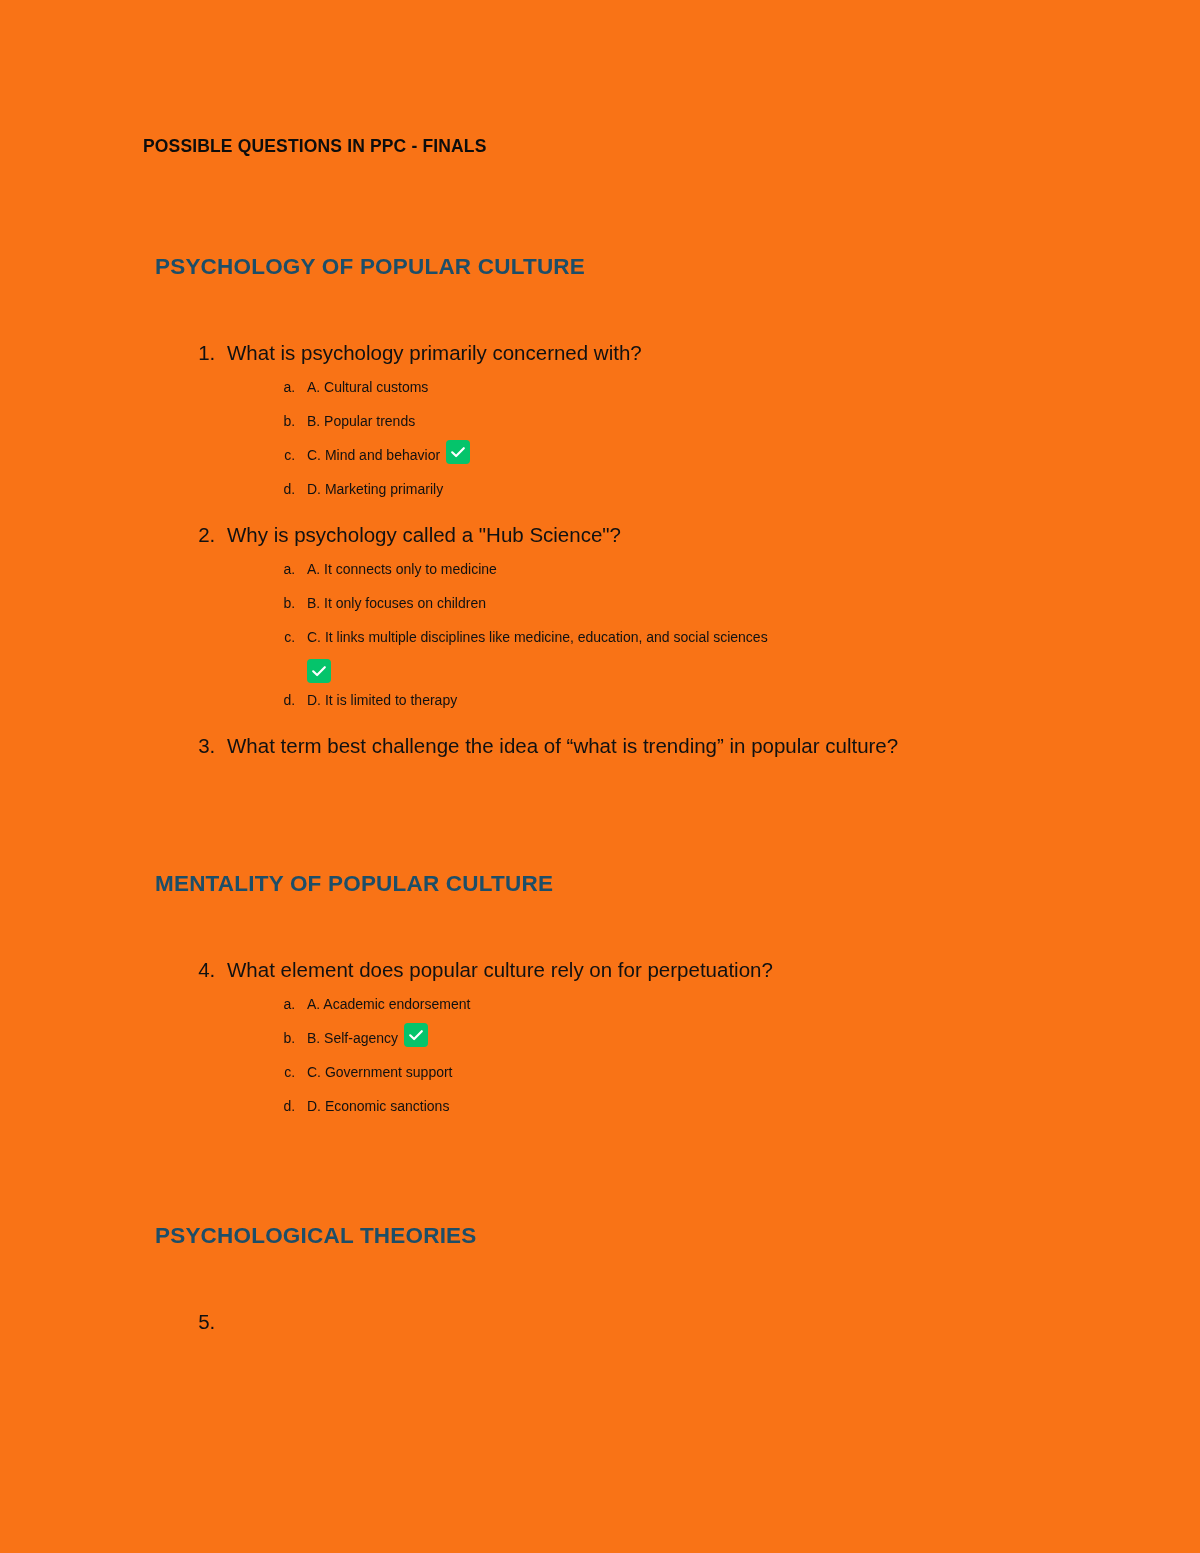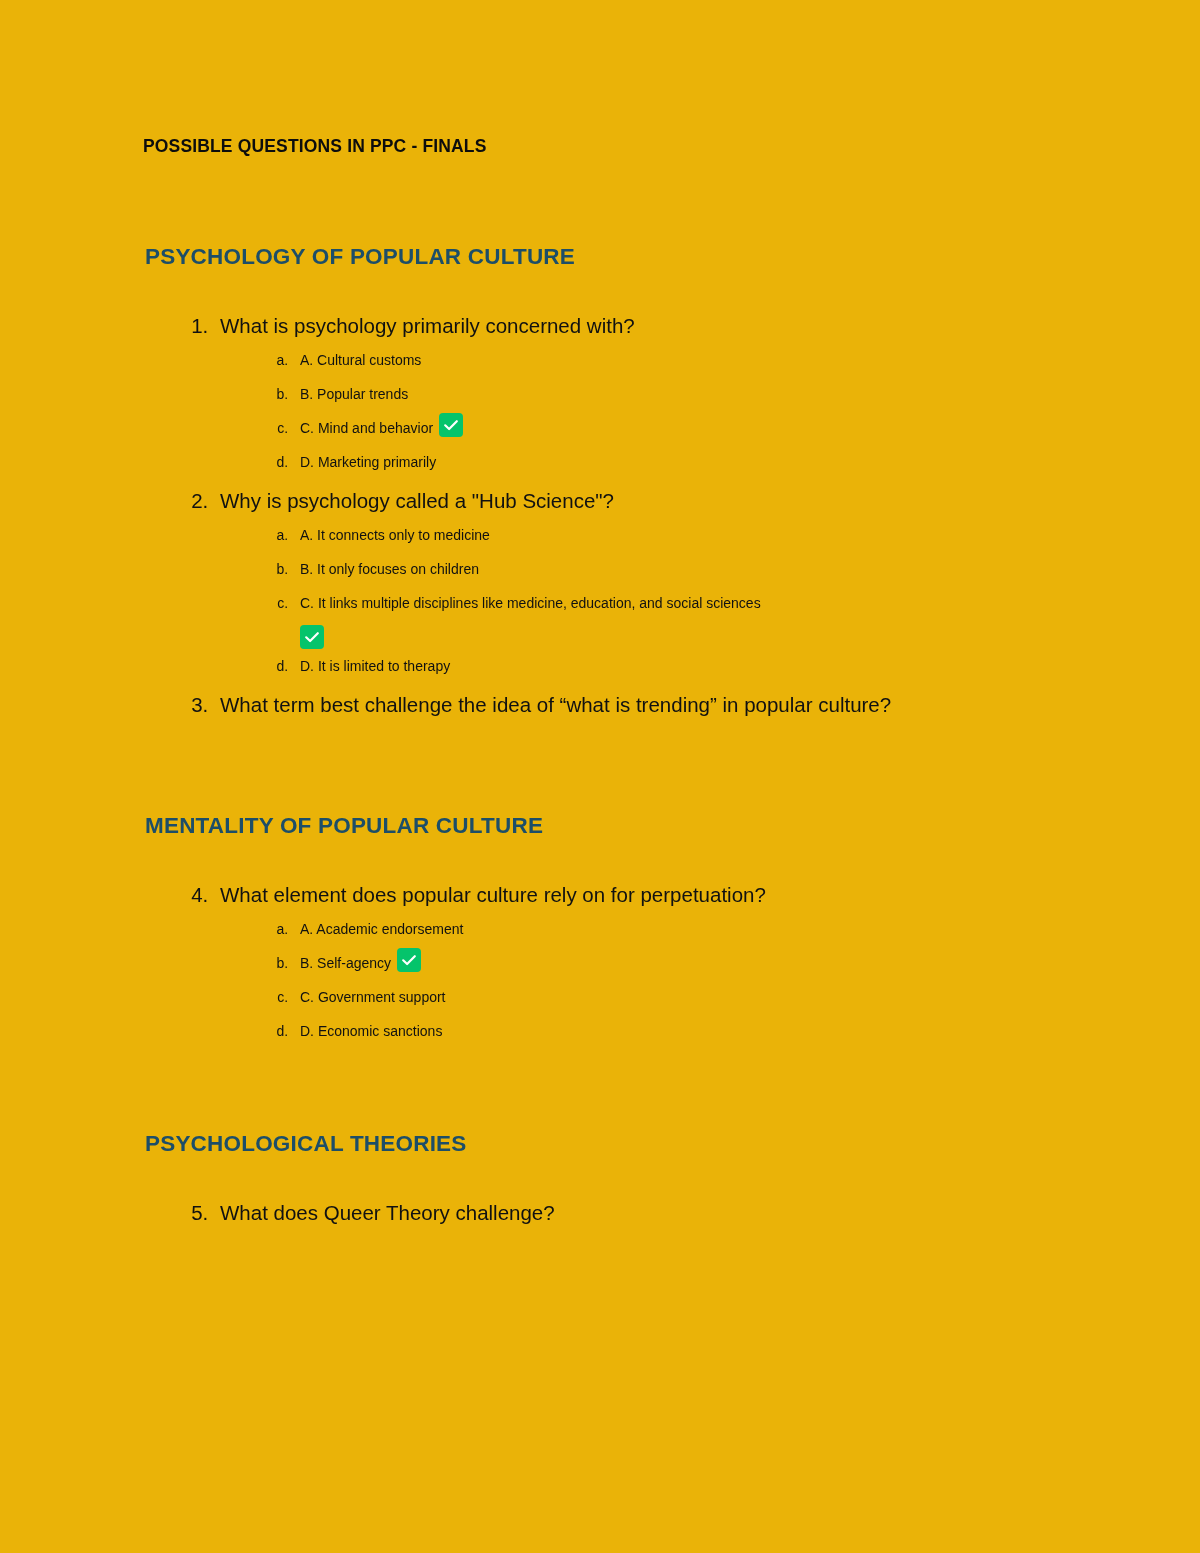--- a/index.html
+++ b/index.html
@@ -13,21 +13,21 @@
     font-family: "Liberation Sans", sans-serif;
     color: #111111;
     overflow: hidden;
     position: relative;
   }
 
   .page {
     position: relative;
     width: 1200px;
     height: 1553px;
-    background: #eab308;
+    background: #f97316;
     box-sizing: border-box;
     padding: 0;
   }
 
   .content {
     position: absolute;
     left: 143px;
     top: 136px;
     width: 960px;
   }
@@ -46,21 +46,21 @@
     margin: 0;
     padding: 0;
   }
 
   .section-heading {
     font-size: 22.5px;
     font-weight: bold;
     color: #1d4e68;
     letter-spacing: 0.2px;
     line-height: 1.25;
-    margin: 2px;
+    margin: 12px;
     padding: 0;
   }
 
   
   .gap-after-title { height: 83px; }
   .gap-after-heading-1 { height: 31px; }
   .gap-before-heading-2 { height: 83px; }
   .gap-after-heading-2 { height: 31px; }
   .gap-before-heading-3 { height: 75px; }
   .gap-after-heading-3 { height: 31px; }
@@ -69,21 +69,21 @@
     list-style-type: decimal;
     margin: 0;
     padding: 0 0 0 66px;
   }
 
   ol.questions > li {
     font-size: 20.5px;
     line-height: 34px;
     color: #111111;
     padding-left: 6px;
-    margin: 5px;
+    margin: 12px;
   }
 
   ol.questions > li::marker {
     font-size: 20.5px;
   }
 
   .q-text {
     display: inline;
   }
 
@@ -225,19 +225,18 @@
     </div>
 
     <div class="gap-before-heading-3"></div>
 
     <div class="section">
       <div class="section-heading">PSYCHOLOGICAL THEORIES</div>
       <div class="gap-after-heading-3"></div>
 
       <ol class="questions" start="5">
         <li>
-          <span class="q-text">What does Queer Theory challenge?</span>
         </li>
       </ol>
     </div>
 
   </div>
 </div>
 
 </body></html>

